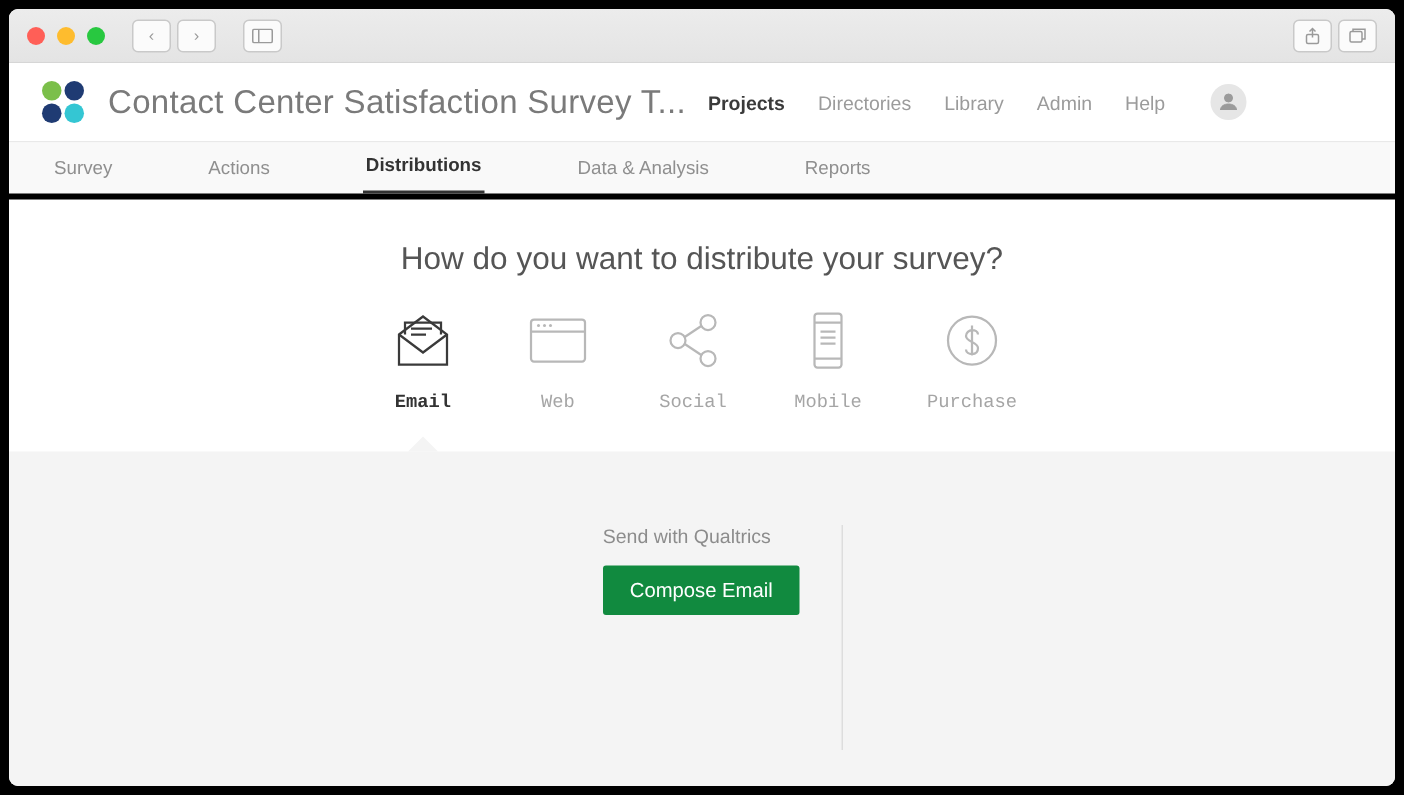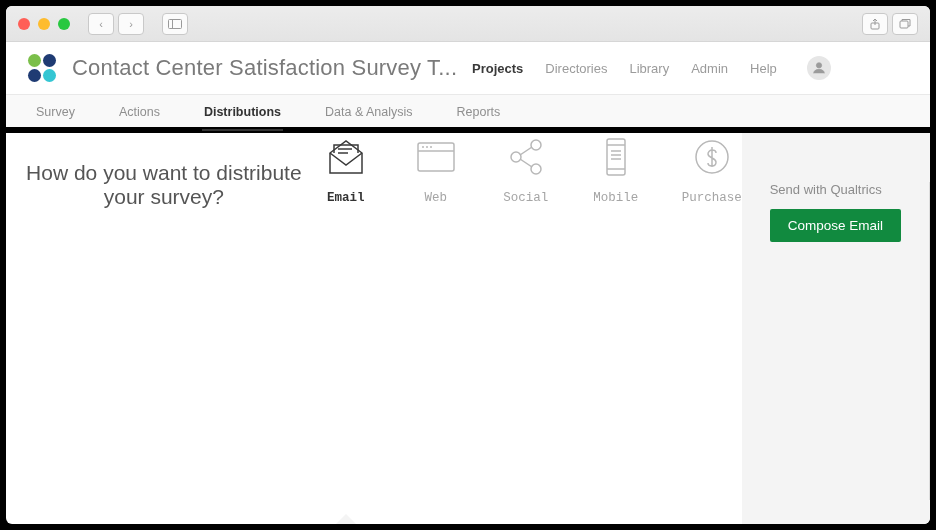--- a/index.html
+++ b/index.html
@@ -15,24 +15,24 @@
   .header { display:flex; align-items:center; padding:12px 22px; border-bottom:1px solid #e9e9e9; }
   .logo { width:28px; height:28px; position:relative; margin-right:16px; }
   .logo .c { position:absolute; width:13px; height:13px; border-radius:50%; }
   .logo .c1{top:0;left:0;background:#7bbf4a;} .logo .c2{top:0;right:0;background:#1f3b73;} .logo .c3{bottom:0;left:0;background:#1f3b73;} .logo .c4{bottom:0;right:0;background:#34c6d3;}
   .page-title { font-size:22px; font-weight:300; color:#7a7a7a; letter-spacing:0.2px; flex:1; white-space:nowrap; overflow:hidden; text-overflow:ellipsis; max-width:400px; }
   .topnav { display:flex; align-items:center; gap:22px; }
   .topnav a { font-size:13px; color:#9b9b9b; text-decoration:none; }
   .topnav a.active { color:#3a3a3a; font-weight:700; }
   .avatar { width:24px; height:24px; border-radius:50%; background:#e6e6e6; display:flex; align-items:center; justify-content:center; margin-left:8px; }
   .avatar svg { width:16px; height:16px; stroke:#9b9b9b; fill:#9b9b9b; }
-  .subtabs { display:flex; gap:40px; padding:0 28px; background:#f9f9f9; border-bottom:6px solid #000000; height:38px; align-items:flex-start; }
+  .subtabs { display:flex; gap:60px; padding:0 28px; background:#f9f9f9; border-bottom:4px solid #000000; height:38px; align-items:flex-end; }
   .subtabs a { font-size:12.5px; color:#8f8f8f; text-decoration:none; padding:10px 2px; }
   .subtabs a.active { color:#333; font-weight:700; border-bottom:2px solid #333; }
-  .content { flex:1; display:flex; }
+  .content { flex:1; display:flex; flex-direction:column; }
   .question { text-align:center; font-size:21px; color:#555; font-weight:400; padding:28px 0 18px; }
   .options { display:flex; justify-content:center; gap:42px; padding-bottom:26px; }
   .opt { display:flex; flex-direction:column; align-items:center; gap:10px; cursor:pointer; position:relative; }
   .opt .icon { width:48px; height:48px; display:flex; align-items:center; justify-content:center; }
   .opt .icon svg { stroke:#b8b8b8; fill:none; stroke-width:1.5; }
   .opt.active .icon svg { stroke:#3a3a3a; }
   .opt .lbl { font-size:12.5px; color:#a5a5a5;font-family:Liberation Mono, monospace; }
   .opt.active .lbl { color:#333; font-weight:700; }
   .opt.active::after { content:""; position:absolute; bottom:-26px; left:50%; transform:translateX(-50%); width:0; height:0; border-left:10px solid transparent; border-right:10px solid transparent; border-bottom:10px solid #f4f4f4; }
   .panel { background:#f4f4f4; flex:1; padding:24px 0; display:flex; justify-content:center; }

